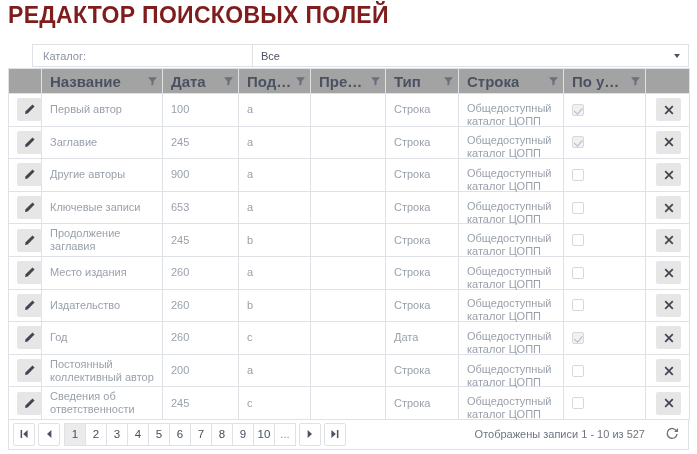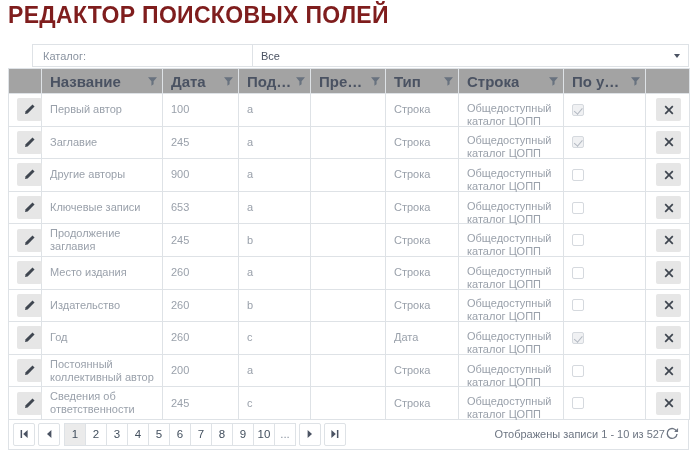--- a/index.html
+++ b/index.html
@@ -90,21 +90,21 @@
     font-size: 11.5px; color: #424f5e; cursor: pointer;
     font-family: "Liberation Sans", sans-serif;
   }
   .pager-btn.nav { margin-left: 3px; }
   .pager-btn.nav.first { margin-left: 0; }
   .pager-btn.num { margin-left: -1px; border-radius: 0; }
   .pager-btn.num.first-num { margin-left: 4px; }
   .pager-btn.num.active { background: #ebebeb; }
   .pager-btn.dots { color: #8a93a0; }
   .pager-info {
-    margin-left: auto; display: flex; align-items: center; gap: 0;
+    margin-left: auto; display: flex; align-items: center; gap: 20px;
     font-size: 11px; color: #6d7582; white-space: nowrap;
   }
   .refresh-btn { border: none; background: transparent; cursor: pointer; display: inline-flex; padding: 0; }
 </style>
 </head>
 <body>
 
 <h1 class="page-title">РЕДАКТОР ПОИСКОВЫХ ПОЛЕЙ</h1>
 
 <div class="component">

